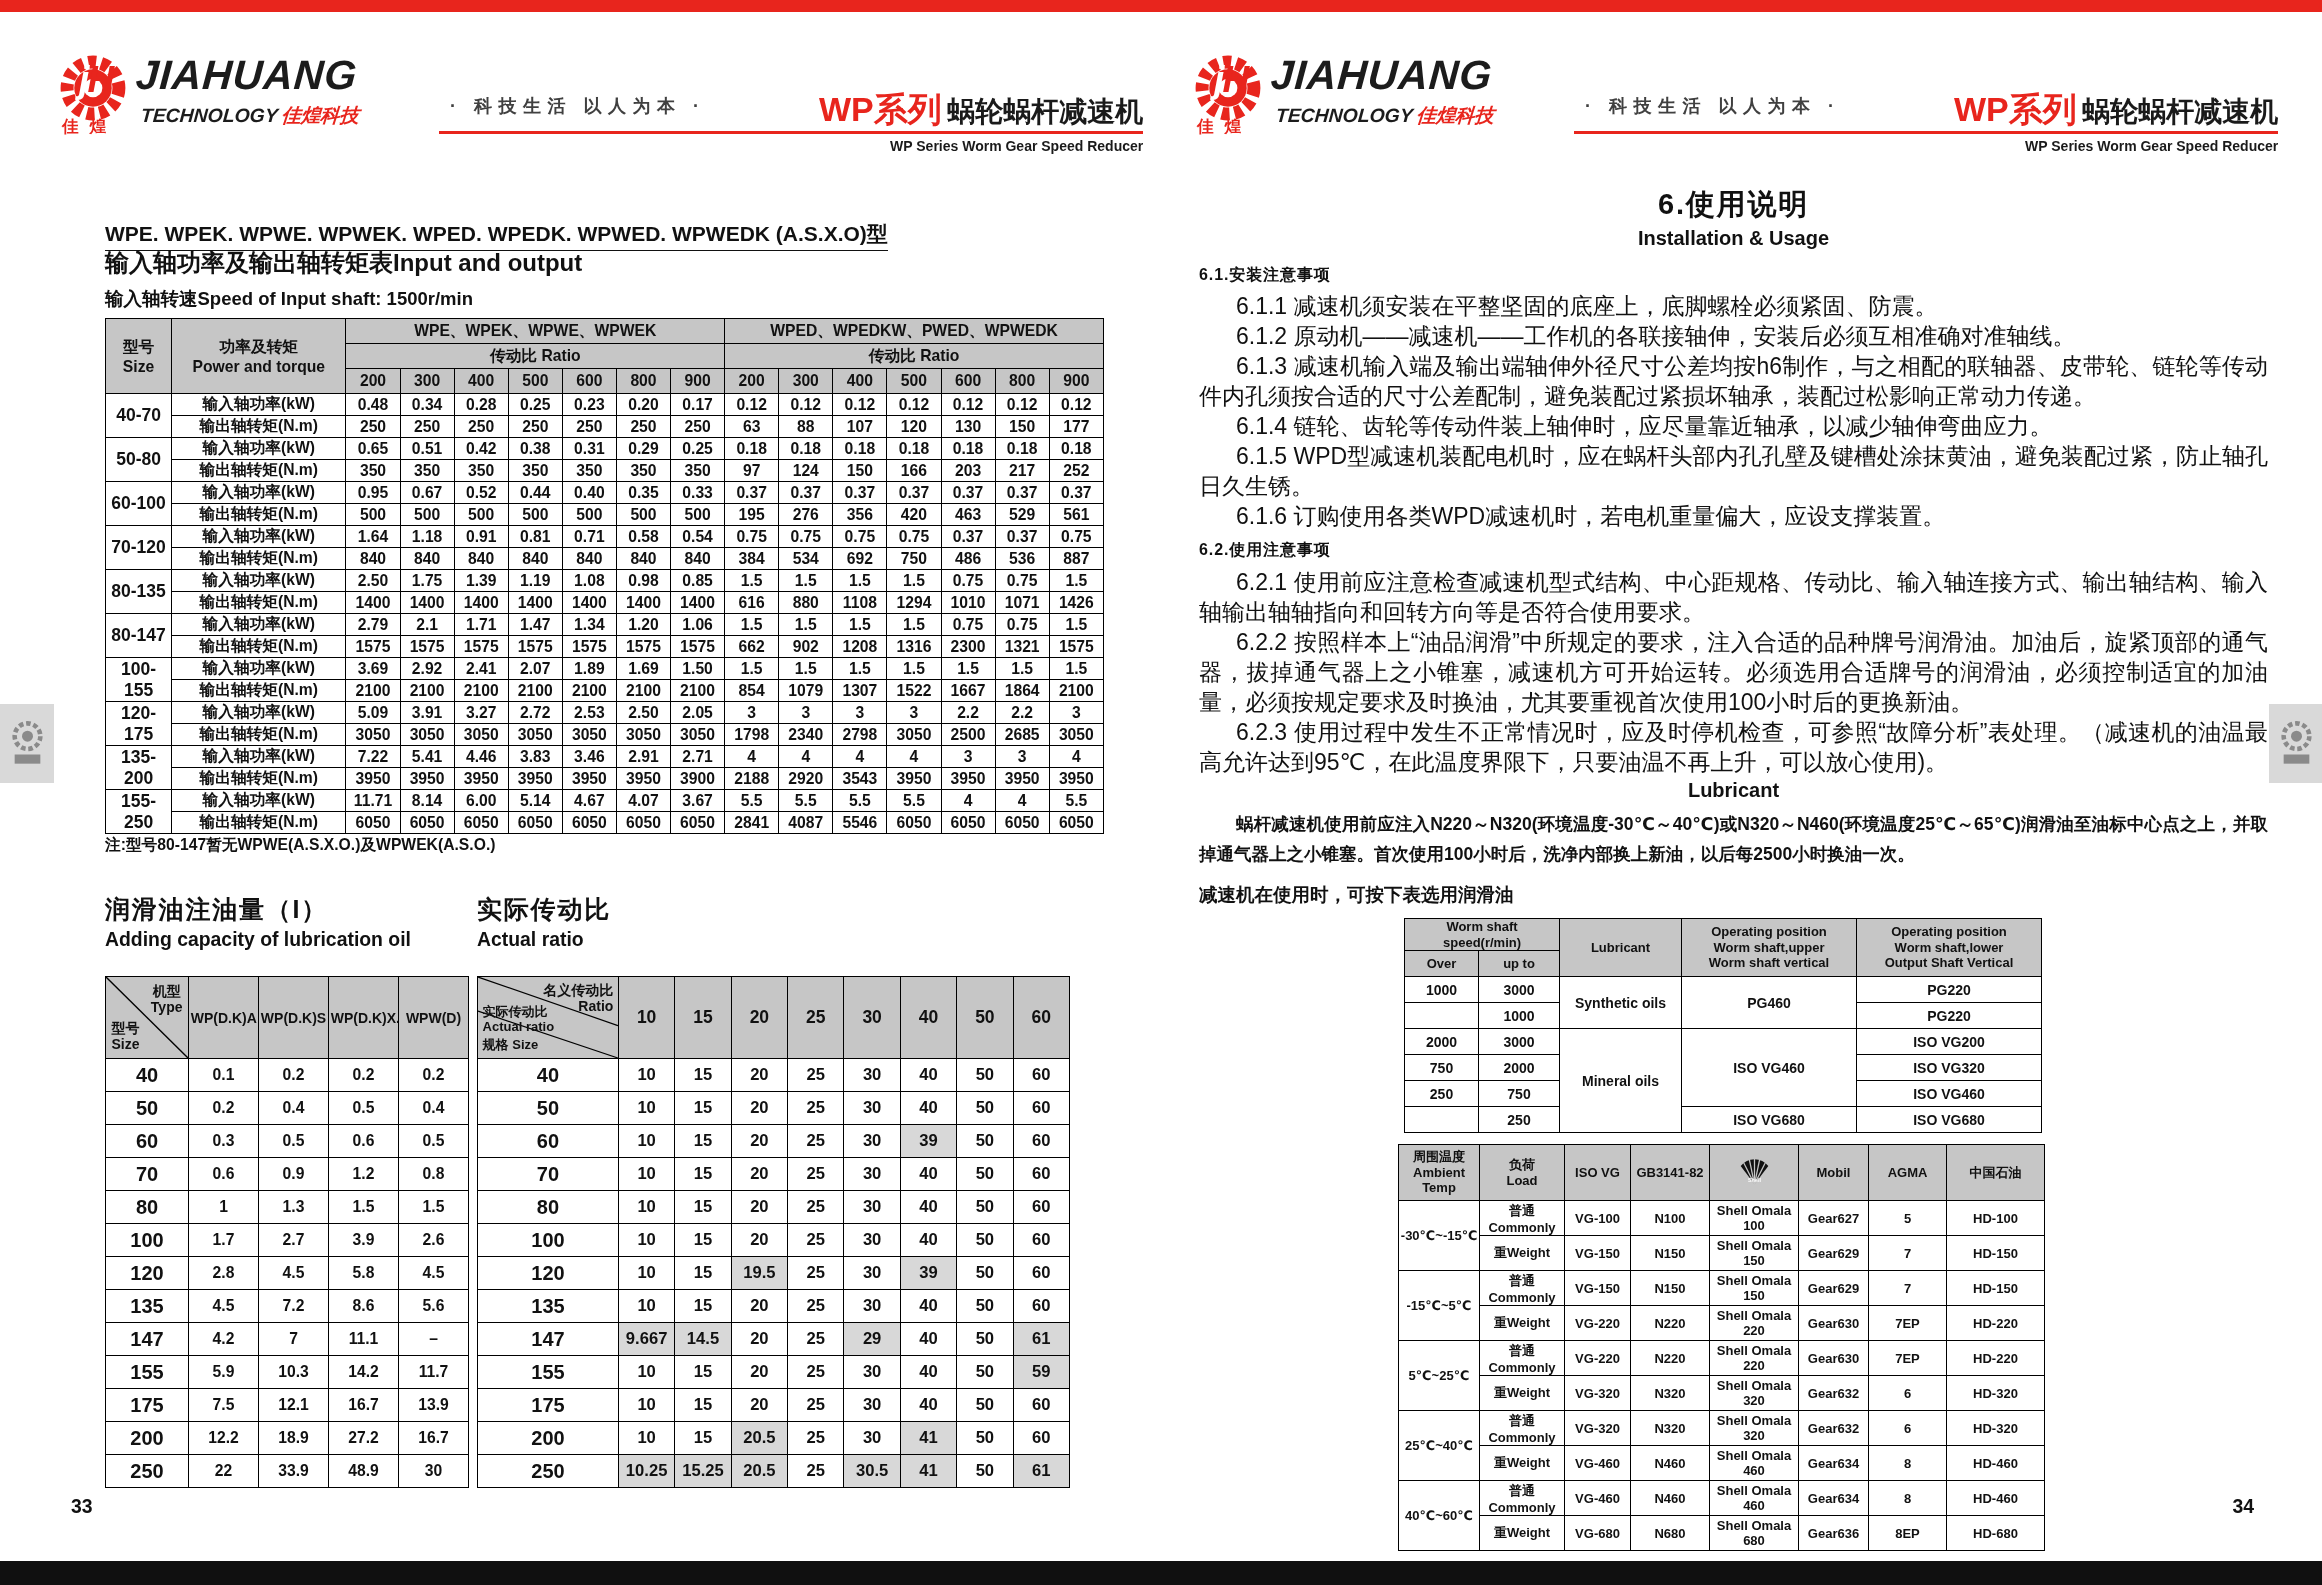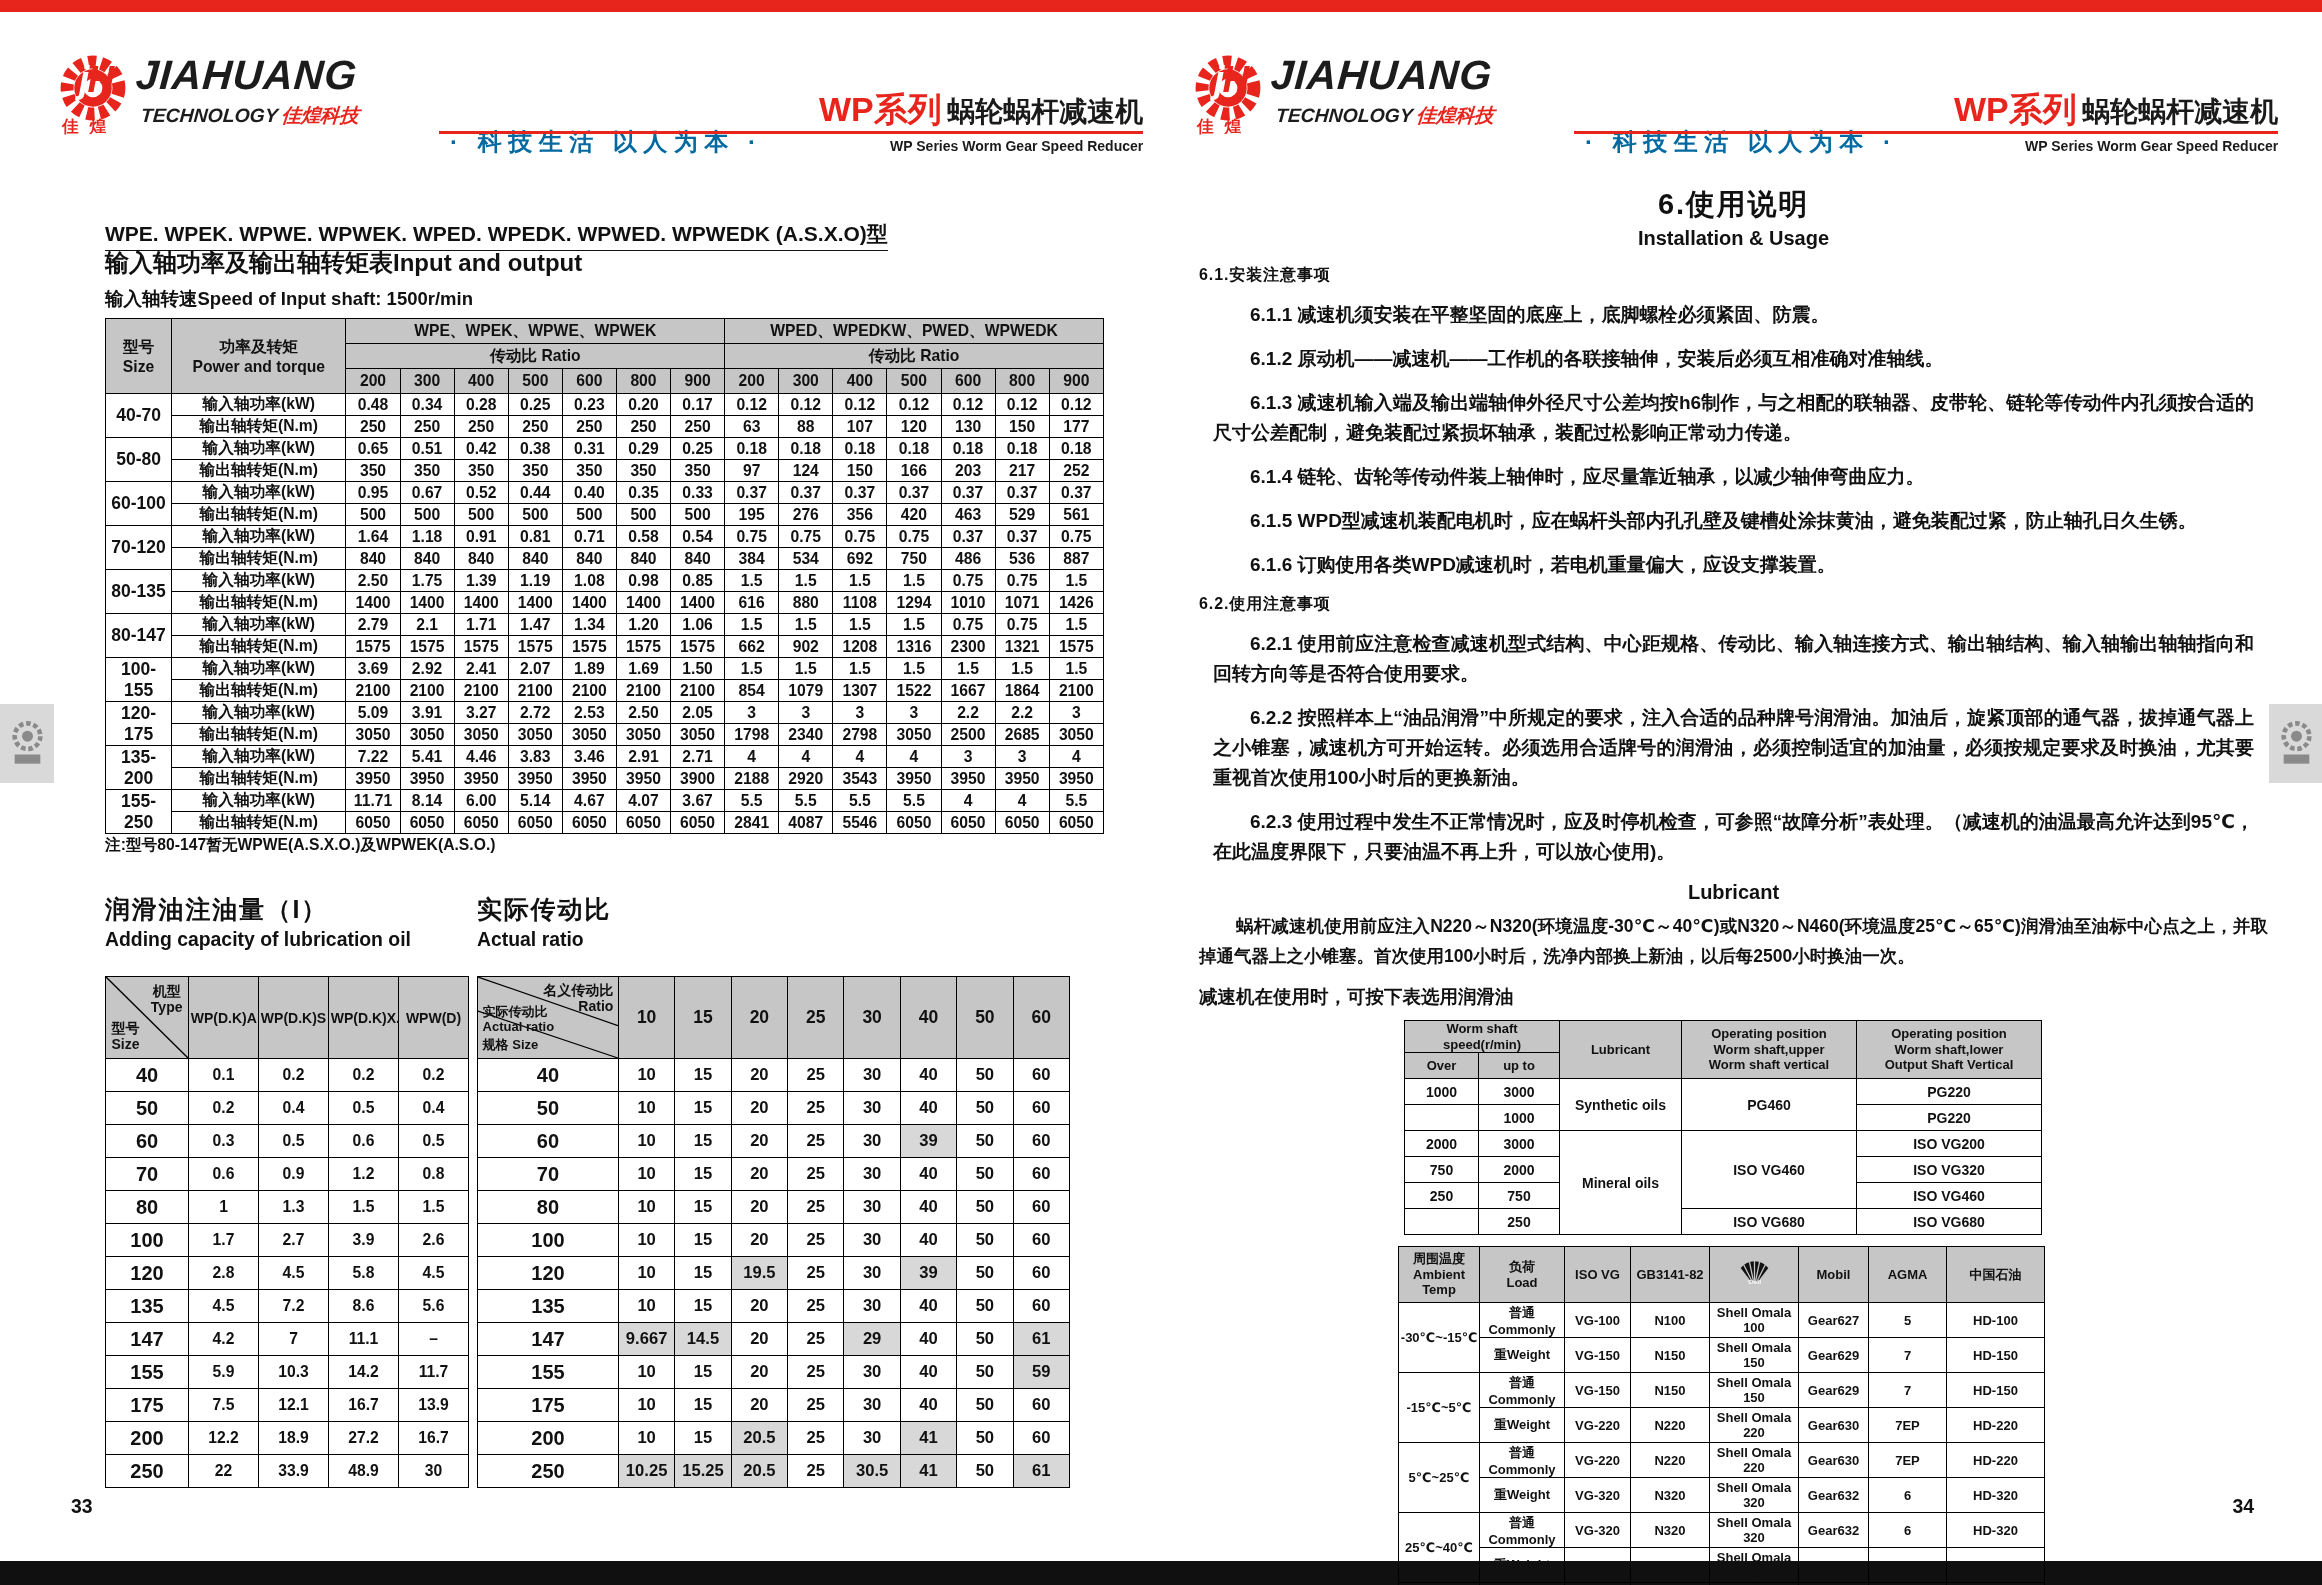--- a/index.html
+++ b/index.html
@@ -20,21 +20,21 @@
   
   .hdr{position:absolute;left:0;top:48px;width:100%;height:115px;}
   .logo-gear{position:absolute;left:5.5px;top:3.7px;}
   .logo-jh{position:absolute;left:28px;top:11px;font-style:italic;font-weight:900;font-size:37px;letter-spacing:-1.8px;}
   .logo-jh .j{color:#fff;}
   .logo-jh .h{color:#e8251d;}
   .logo-cn{position:absolute;left:11px;top:68px;color:#e8251d;font-weight:900;font-size:16.6px;letter-spacing:11px;}
   .logo-name{position:absolute;left:85px;top:3.7px;font-style:italic;font-weight:900;font-size:41px;letter-spacing:0.9px;color:#1c1c1c;transform:skewX(-4deg);}
   .logo-sub{position:absolute;left:90px;top:54px;font-style:italic;font-weight:900;font-size:19.4px;color:#1c1c1c;transform:skewX(-4deg);}
   .logo-sub .cn{color:#e8251d;margin-left:3.7px;}
-  .tagline{position:absolute;left:399px;top:46px;color:#0369a1;font-weight:700;font-size:24px;letter-spacing:6.5px;white-space:nowrap;margin-top:32px;}
+  .tagline{position:absolute;left:399px;top:46px;color:#404040;font-weight:700;font-size:18px;letter-spacing:6.5px;white-space:nowrap;}
   .red-rule{position:absolute;left:388px;right:1.8px;top:83px;height:2.8px;background:#e8251d;}
   .series{position:absolute;right:1.8px;top:39px;white-space:nowrap;}
   .series .red{color:#e8251d;font-weight:900;font-size:34px;}
   .series .blk{color:#1a1a1a;font-weight:900;font-size:28px;margin-left:5.5px;}
   .series-en{position:absolute;right:1.8px;top:90px;font-weight:700;font-size:14px;color:#1a1a1a;text-align:right;}
   
   .l-title1{position:absolute;left:54px;top:220px;font-size:21px;font-weight:700;border-bottom:1.8px solid #111;padding-bottom:2px;}
   .l-title2{position:absolute;left:54px;top:247px;font-size:24px;font-weight:700;}
   .l-sub{position:absolute;left:54px;top:286px;font-size:18.5px;font-weight:700;}
   
@@ -68,21 +68,21 @@
   #ratioTable td{font-size:16.6px;height:32px;}
   #ratioTable td.size{font-size:20px;}
   #ratioTable td.hl{background:#d8d8d8;}
   .diag-svg{position:absolute;left:0;top:0;width:100%;height:100%;}
   .diag-lab{position:absolute;font-weight:700;white-space:pre-line;line-height:1.15;}
   
   .r-col{position:absolute;left:13px;top:185px;width:1069px;}
   .h-cn{text-align:center;font-size:29px;font-weight:900;letter-spacing:1.8px;margin:0;}
   .h-en{text-align:center;font-size:20px;font-weight:700;margin:1.8px 0 14.8px 0;}
   .h-sub{font-size:16px;font-weight:900;letter-spacing:0.9px;margin:9.2px 0 5.5px 0;}
-  .item{margin:14px;font-size:19px;line-height:30px;font-weight:700;text-indent:37px;text-align:justify;}
+  .item{margin:0;font-size:23px;line-height:30px;font-weight:400;text-indent:37px;text-align:justify;}
   .para{margin:5.5px 0 0 0;font-size:17.5px;line-height:30px;font-weight:700;text-indent:37px;text-align:justify;}
   .intro{margin:13px 0 0 0;font-size:18.5px;font-weight:700;}
   
   #lube1{margin:11px 0 0 205px;width:637px;border:1.8px solid #000;font-weight:700;}
   #lube1 th{font-size:13px;height:25px;line-height:1.2;}
   #lube1 td{font-size:14px;height:25px;}
   #lube2{margin:11px 0 0 199px;width:646px;border:1.8px solid #000;font-weight:700;}
   #lube2 th{font-size:13px;height:55px;line-height:1.2;}
   #lube2 td{font-size:13px;height:34px;}
   .pagenum{position:absolute;top:1495px;font-size:19.4px;font-weight:700;}

